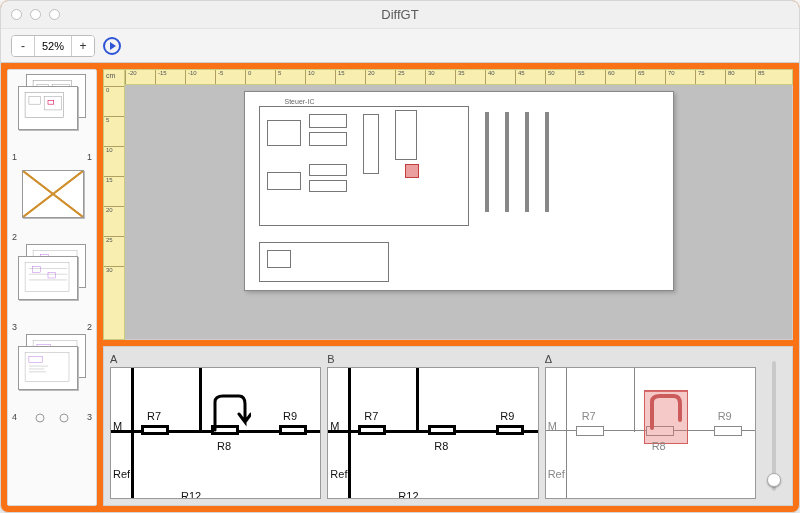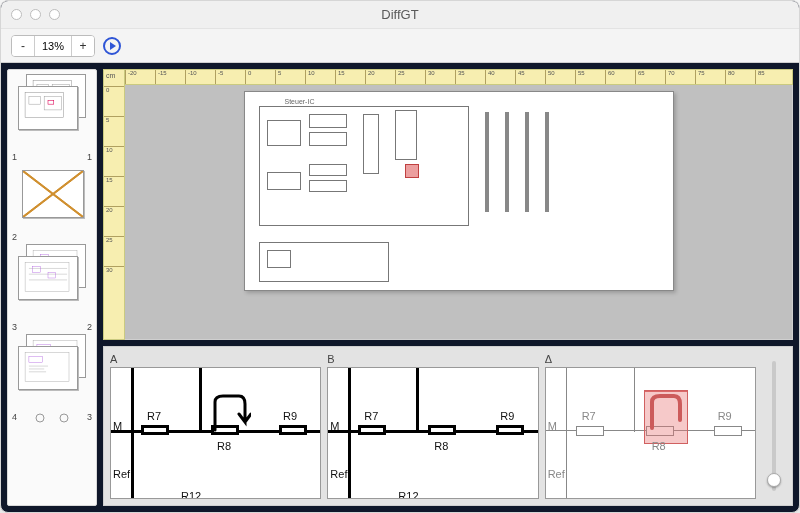--- a/index.html
+++ b/index.html
@@ -1,18 +1,18 @@
 <!DOCTYPE html>
 <html><head>
 <meta charset="utf-8">
 <style>
   * { box-sizing: border-box; margin: 0; padding: 0; }
   body { font-family: -apple-system, "Helvetica Neue", Arial, sans-serif; background: #fff; width: 800px; height: 513px; overflow: hidden; }
   
-  .window { width: 800px; height: 513px; border-radius: 8px; background: #0f172a; box-shadow: 0 10px 40px rgba(0,0,0,0.25); display: flex; flex-direction: column; overflow: hidden; border:1px solid #d6d6d6; }
+  .window { width: 800px; height: 513px; border-radius: 8px; background: #f97316; box-shadow: 0 10px 40px rgba(0,0,0,0.25); display: flex; flex-direction: column; overflow: hidden; border:1px solid #d6d6d6; }
   .titlebar { height: 28px; display: flex; align-items: center; padding: 0 10px; position: relative; background: #f0f0f0; border-bottom: 1px solid #e3e3e3; }
   .traffic { display: flex; gap: 8px; }
   .traffic span { width: 11px; height: 11px; border-radius: 50%; border:1px solid #bdbdbd; background: #fff; display:inline-block; }
   .title { position: absolute; left: 0; right: 0; text-align: center; font-size: 13px; color: #5a5a5a; pointer-events:none; }
   
   .toolbar { height: 34px; border-bottom: 1px solid #cfcfcf; display: flex; align-items: center; padding: 0 10px; gap:6px; background:#f4f4f4; }
   .seg { display:inline-flex; border:1px solid #bcbcbc; border-radius:4px; overflow:hidden; background:#fff; height:22px; }
   .seg button { border:none; background:#fff; font-size:12px; width:22px; cursor:pointer; color:#333; }
   .seg .mid { border-left:1px solid #ccc; border-right:1px solid #ccc; width:38px; font-size:11px; display:flex; align-items:center; justify-content:center; }
   .play { width:22px; height:22px; border-radius:11px; display:flex; align-items:center; justify-content:center; cursor:pointer; }
@@ -73,21 +73,21 @@
       <span></span>
       <span></span>
       <span></span>
     </div>
     <div class="title">DiffGT</div>
   </div>
 
   <div class="toolbar">
     <div class="seg">
       <button>-</button>
-      <div class="mid">13%</div>
+      <div class="mid">52%</div>
       <button>+</button>
     </div>
     <div class="play">
       <svg width="18" height="18" viewBox="0 0 18 18">
         <circle cx="9" cy="9" r="8" fill="none" stroke="#2f55d6" stroke-width="2"></circle>
         <path d="M7 5 L13 9 L7 13 Z" fill="#2f55d6"></path>
       </svg>
     </div>
   </div>
 

